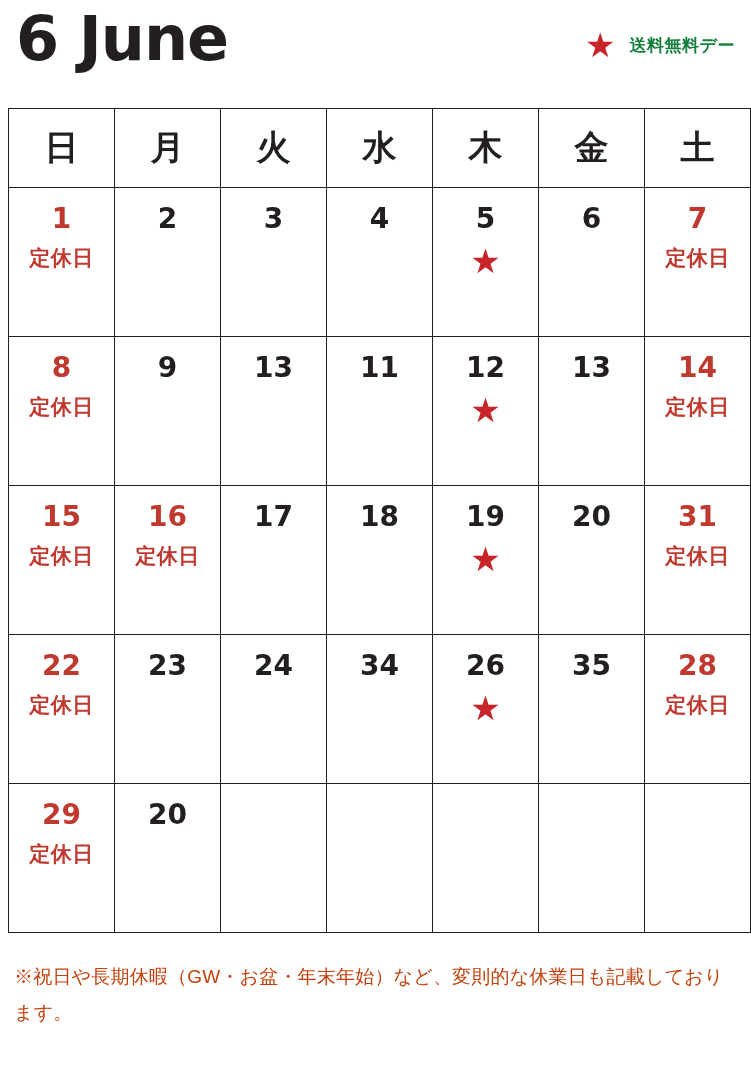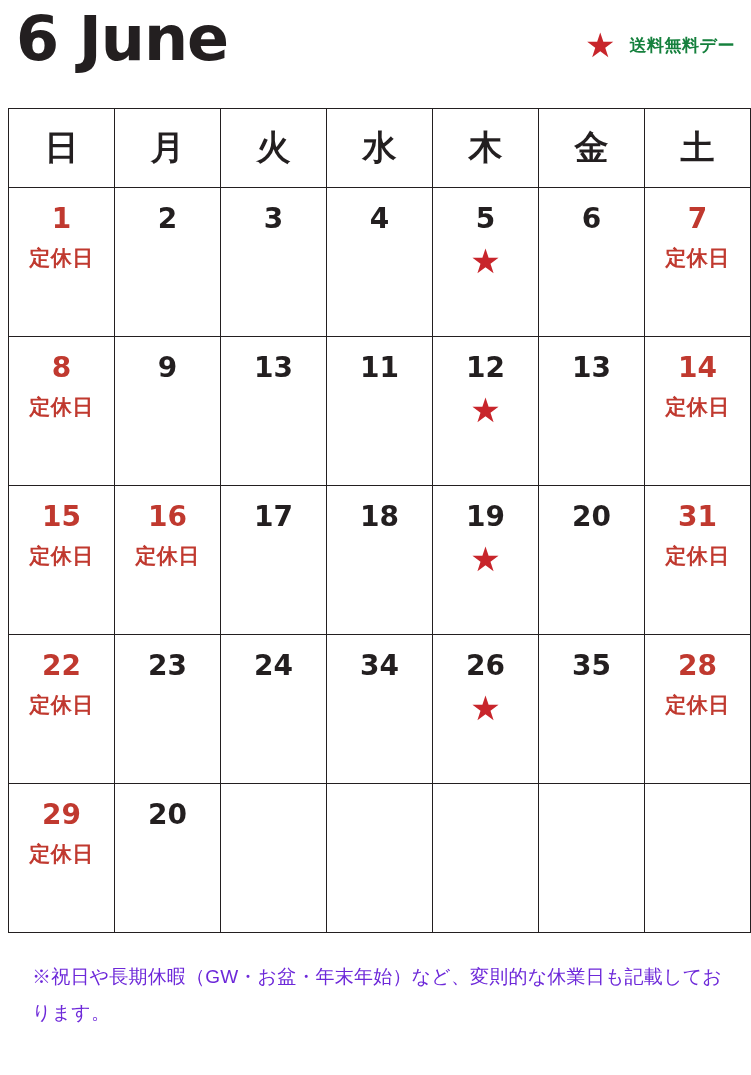--- a/index.html
+++ b/index.html
@@ -120,24 +120,24 @@
     font-size: 34px;
     line-height: 34px;
     color: #c8252b;
   }
   td.empty .cell-inner {
     visibility: hidden;
   }
 
   
   .note {
-    margin: 26px 6px 0 24px;
+    margin: 26px 6px 0 6px;
     font-size: 19px;
     line-height: 36px;
-    color: #6d28d9;
+    color: #c2410c;
     letter-spacing: 0.2px;
   }
 </style>
 </head>
 <body>
 
 <div class="page">
 
   <div class="header">
     <div class="month-title">6 June</div>

